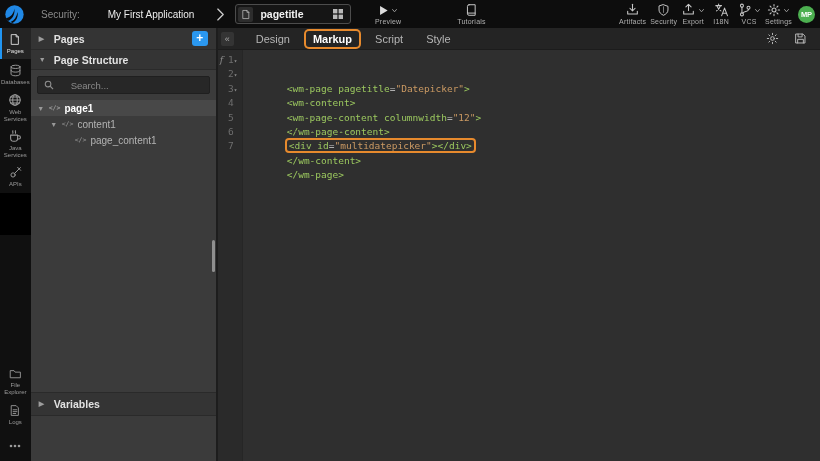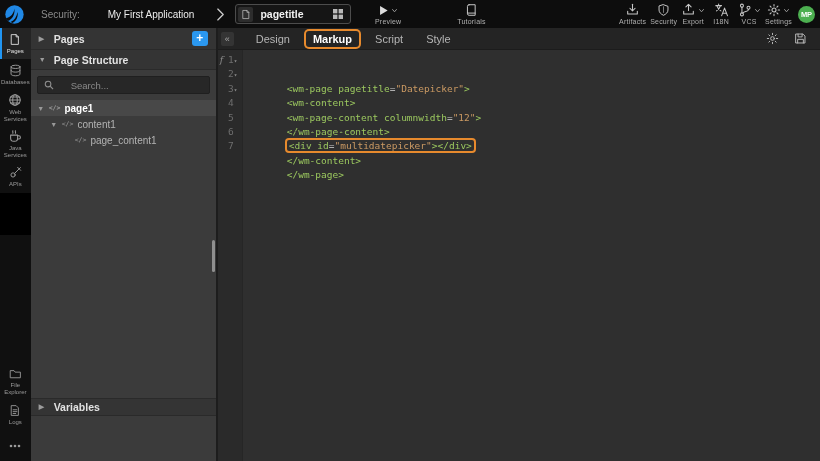--- a/index.html
+++ b/index.html
@@ -41,21 +41,21 @@
   .rail-item.active { background:#242424; color:#e0e0e0; }
   .rail-item.active::before { content:''; position:absolute; left:0; top:0; bottom:0; width:2px; background:#2196f3; }
   .rail-gap { height:42px; background:#000; }
   .rail-fill { flex:1; }
   
   .panel { flex:0 0 129px; background:#3b3b3b; border-right:2px solid #1d1d1d; display:flex; flex-direction:column; position:relative; }
   .panel-row { display:flex; align-items:center; gap:7px; padding:0 8px; background:#343434;
                border-bottom:1px solid #2a2a2a; font-size:10.5px; font-weight:bold; color:#e2e2e2; }
   .pages-row { height:22px; }
   .structure-row { height:20px; }
-  .variables-row { height:18px; border-top:1px solid #2a2a2a; cursor:pointer; }
+  .variables-row { height:24px; border-top:1px solid #2a2a2a; cursor:pointer; }
   .arrow { font-size:7px; color:#9c9c9c; width:8px; }
   .add-btn { margin-left:auto; width:16px; height:15px; background:#2b98f0; border:none; border-radius:3px;
              color:#fff; font-size:12px; line-height:13px; font-weight:bold; cursor:pointer; display:flex;
              align-items:center; justify-content:center; padding-bottom:1px; }
   .search-wrap { margin:6px 6px; height:18px; background:#272727; border:1px solid #1f1f1f; border-radius:2px;
                  display:flex; align-items:center; gap:5px; padding:0 6px; }
   .search-input { flex:1; min-width:0; background:transparent; border:none; outline:none; color:#c0c0c0;
                   font-size:9.5px; font-family:"Liberation Sans",sans-serif;margin-left:12px; }
   .search-input::placeholder { color:#8a8a8a; }
   .tree { display:flex; flex-direction:column; }

